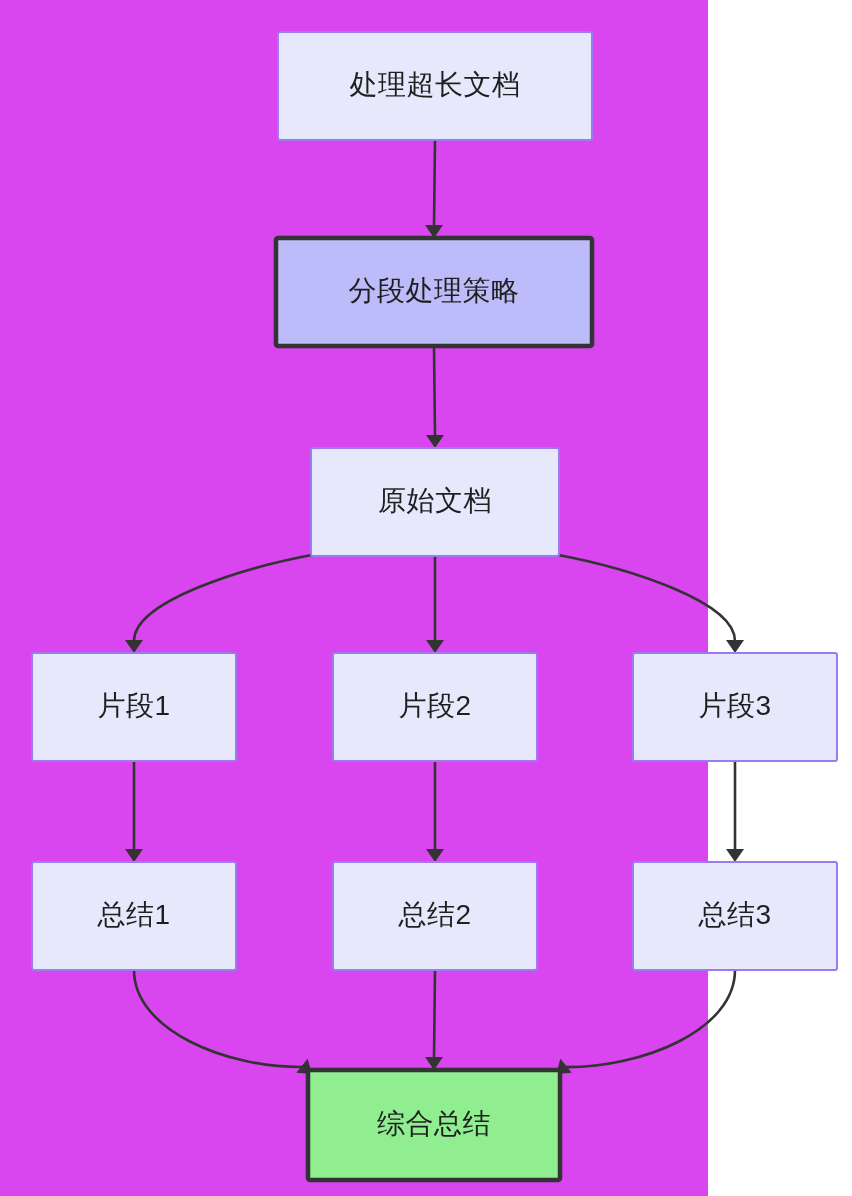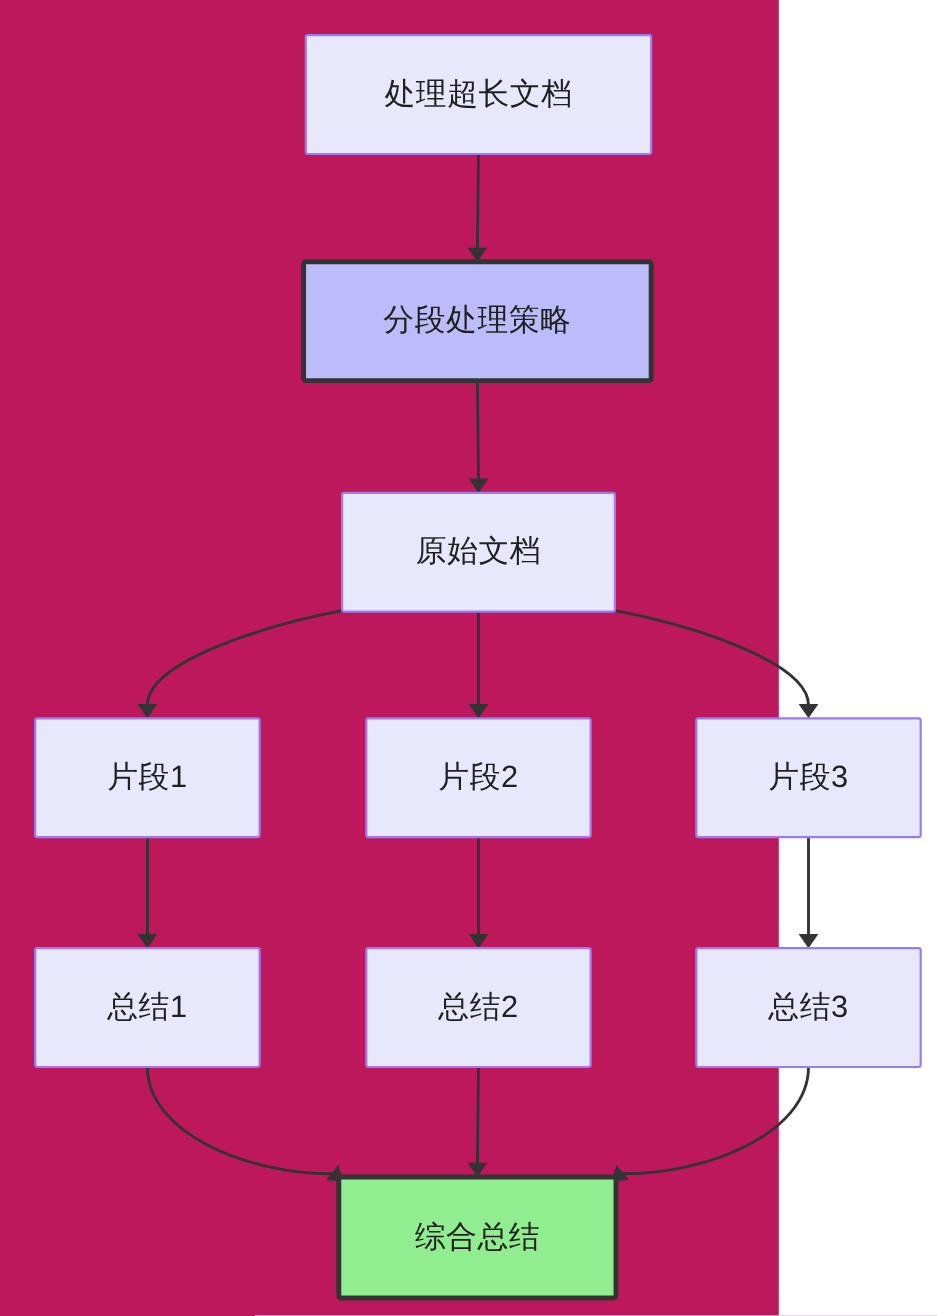--- a/index.html
+++ b/index.html
@@ -10,21 +10,21 @@
   body {
     width: 852px;
     height: 1196px;
     font-family: "Liberation Sans", "DejaVu Sans", sans-serif;
     overflow: hidden;
   }
   #diagram-root {
     position: relative;
     width: 708px;
     height: 1196px;
-    background: #be185d;
+    background: #d946ef;
   }
   svg#flowchart {
     display: block;
     width: 852px;
     height: 1196px;
   }
   .node-rect {
     stroke-width: 2;
   }
   .node-rect.emphasis {

